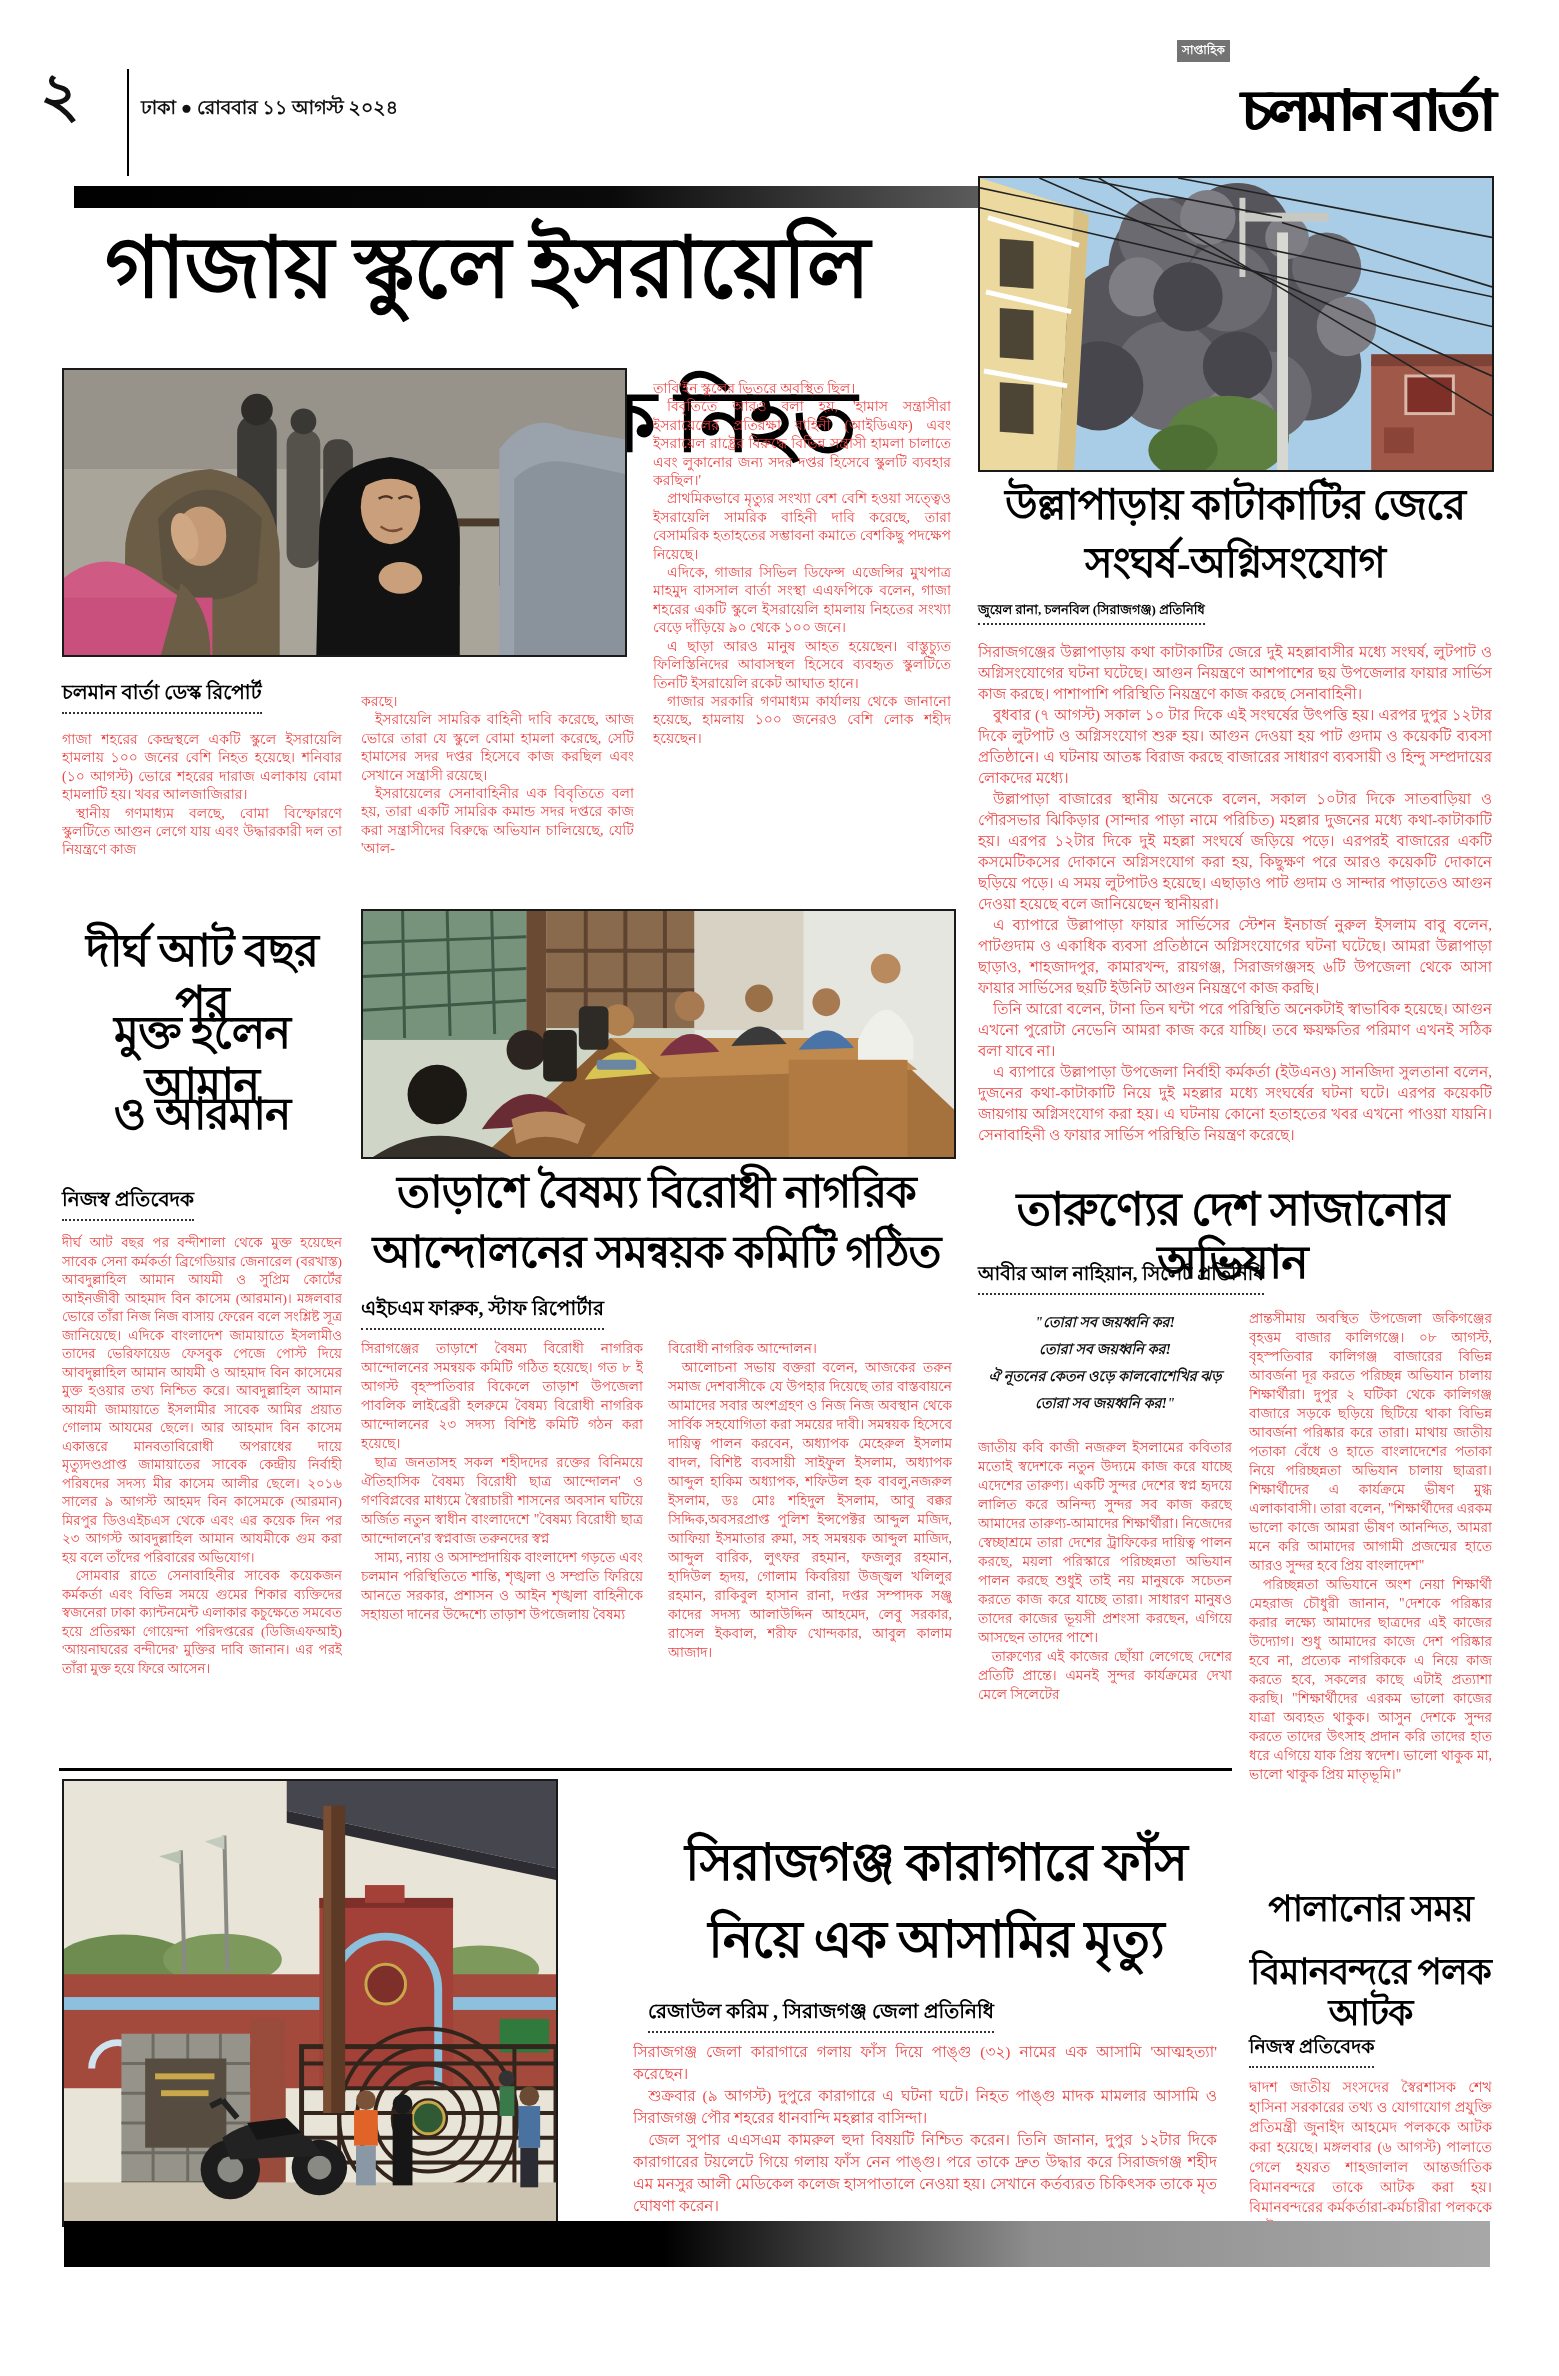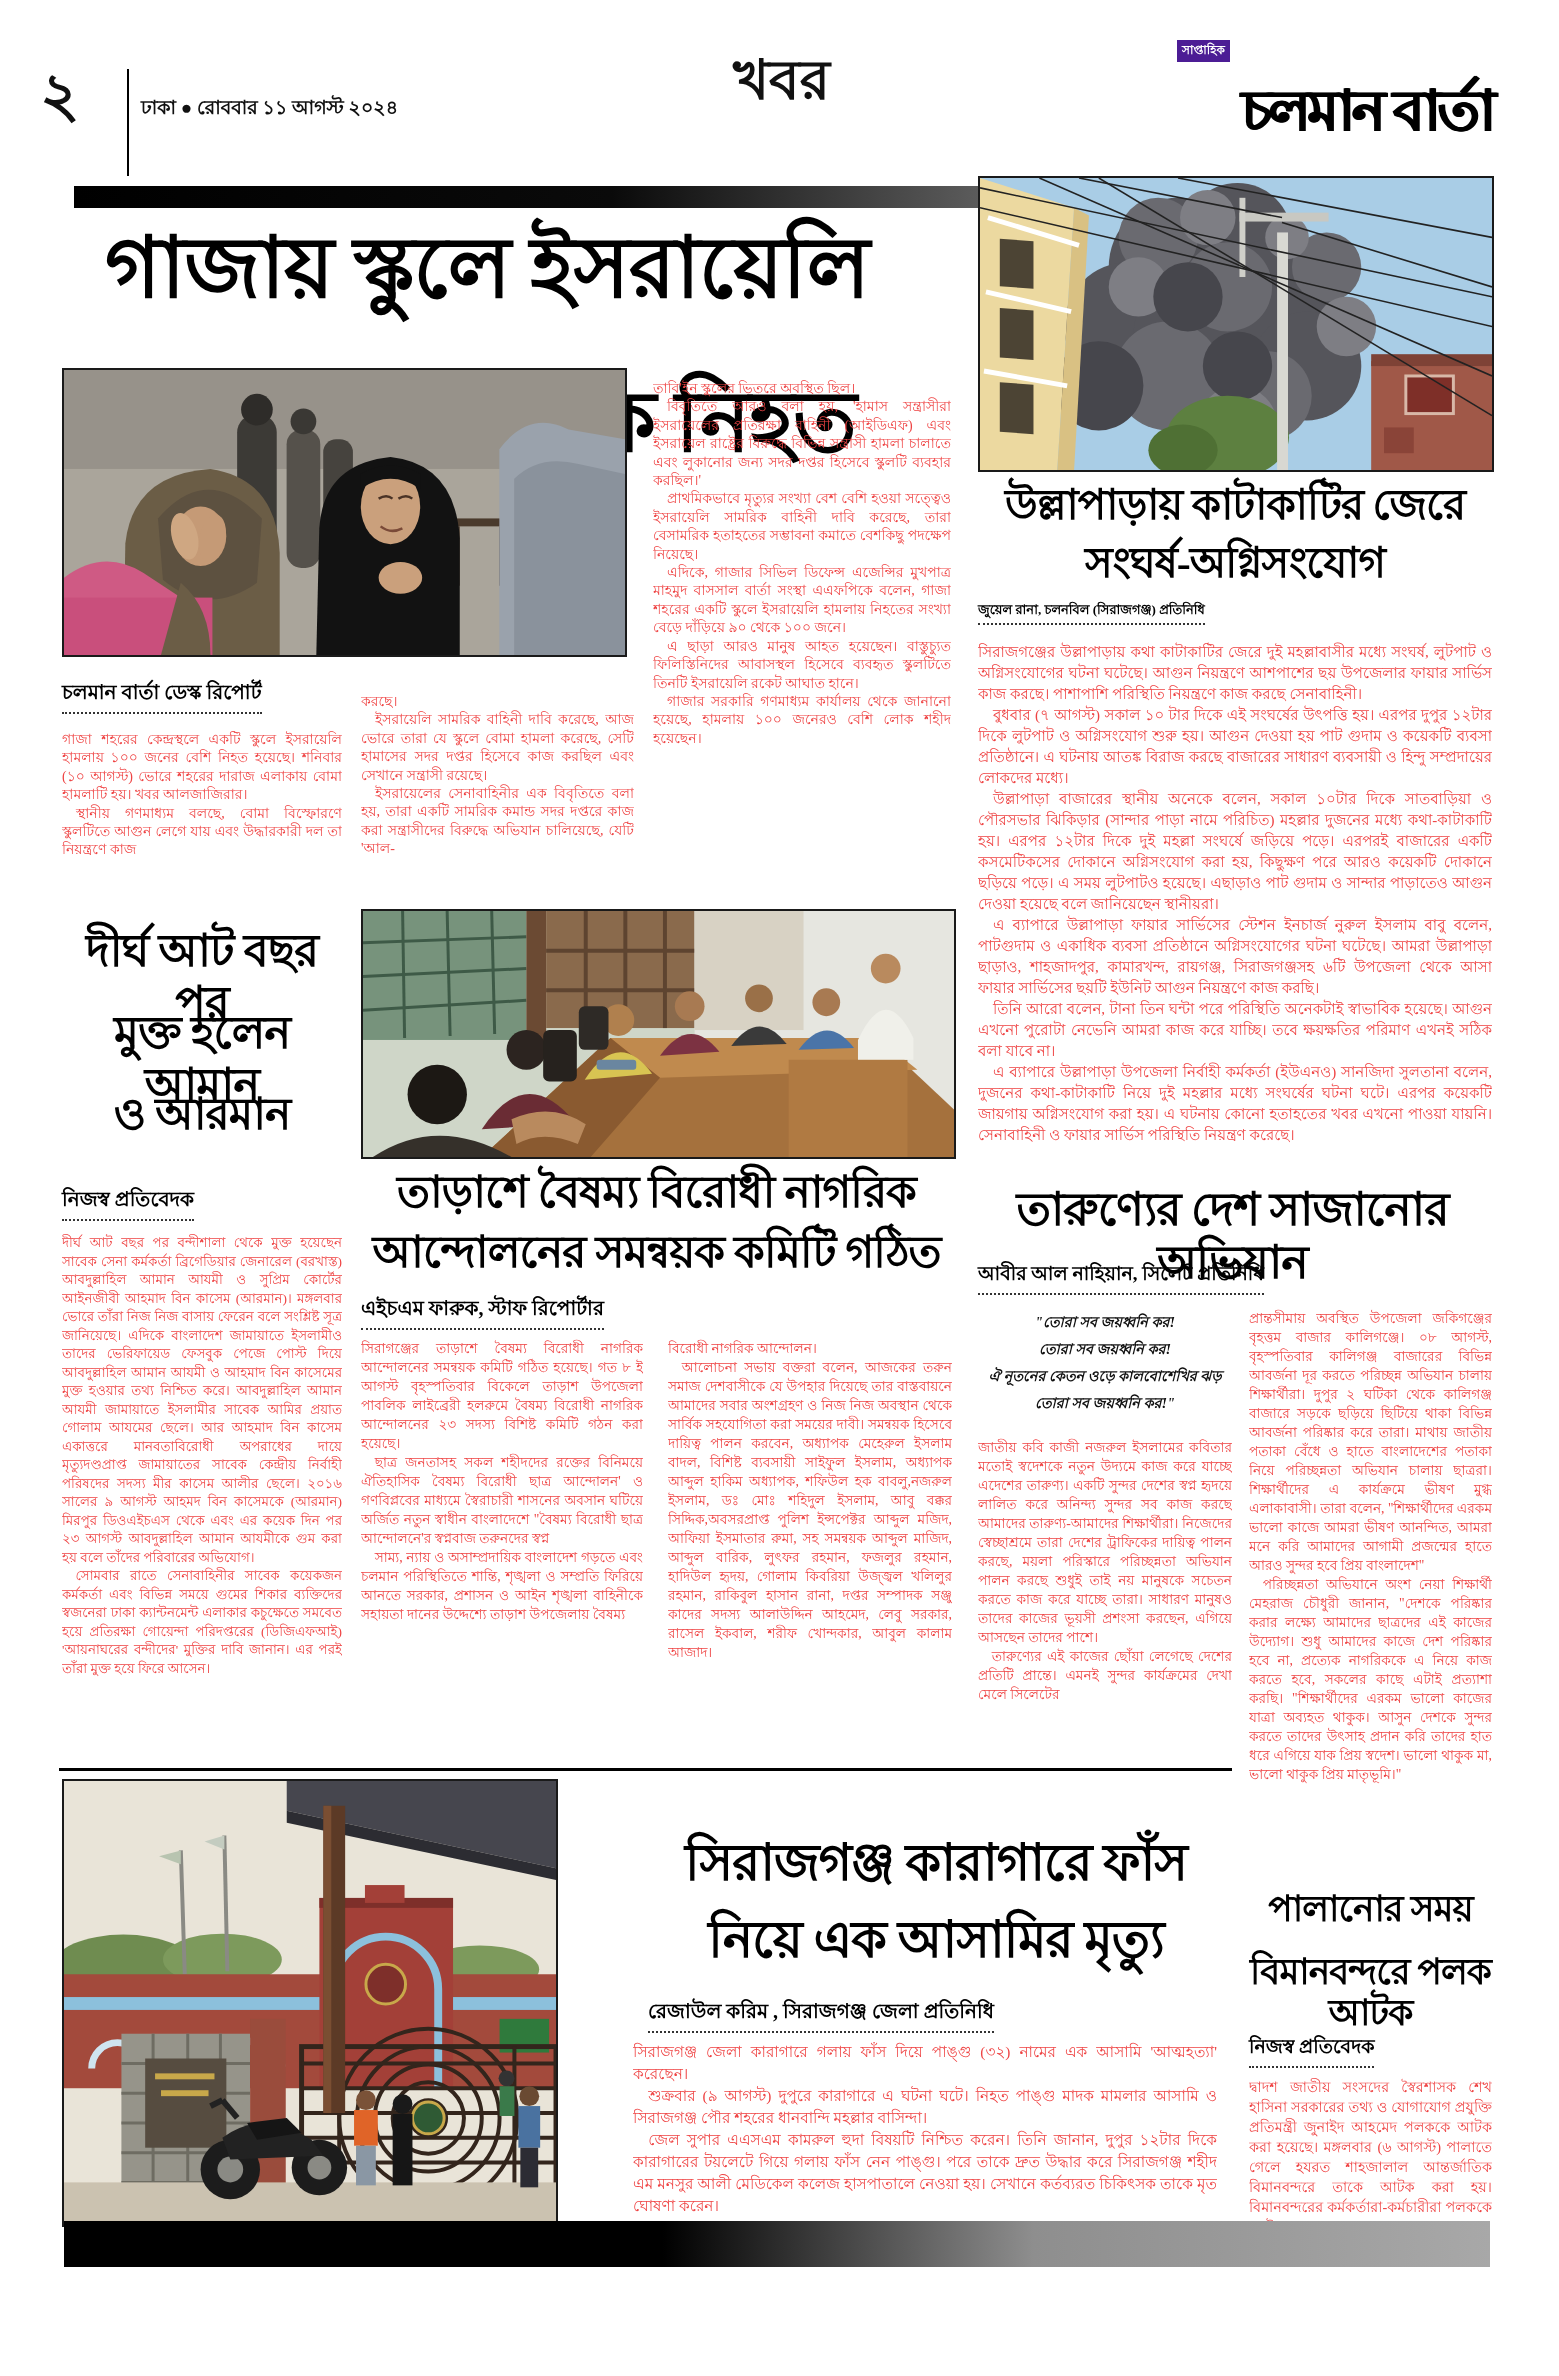--- a/index.html
+++ b/index.html
@@ -16,23 +16,22 @@
   .hrule{background:#000;height:3px;}
 </style>
 </head>
 <body>
 
 <div id="page">
 
   <div class="abs" style="left:40px;top:48px;font-size:61px;font-weight:bold;">২</div>
   <div class="abs vrule" style="left:127px;top:69px;height:107px;"></div>
   <div class="abs" style="left:141px;top:93px;font-size:19px;font-weight:bold;">ঢাকা ● রোববার ১১ আগস্ট ২০২৪</div>
-  <div class="abs" style="left:653px;top:38px;width:257px;text-align:center;font-size:55px;font-weight:900;">খবর</div>
   <div class="abs" style="left:1173px;top:26px;width:319px;height:115px;">
-    <span style="position:absolute;left:4px;top:14px;background:#4c1d95;color:#fff;font-size:12px;padding:1px 5px;font-weight:bold;">সাপ্তাহিক</span>
+    <span style="position:absolute;left:4px;top:14px;background:#737373;color:#fff;font-size:12px;padding:1px 5px;font-weight:bold;">সাপ্তাহিক</span>
     <div style="position:absolute;left:0;bottom:0;width:100%;text-align:right;font-size:56px;font-weight:900;letter-spacing:-3px;line-height:1.05;color:#000;text-shadow:1px 0 #000,2px 0 #000;">চলমান বার্তা</div>
   </div>
 
   <div class="abs gradbar" style="left:74px;top:186px;width:1414px;height:22px;"></div>
 
   <div class="abs hl" style="left:67px;top:220px;width:840px;font-size:85px;">গাজায় স্কুলে ইসরায়েলি</div>
   <div class="abs hl" style="left:67px;top:374px;width:840px;font-size:85px;">হামলায় শতাধিক নিহত</div>
 
   <div class="abs photo" style="left:62px;top:368px;width:561px;height:285px;">
     <svg viewBox="0 0 567 288" preserveAspectRatio="none">

